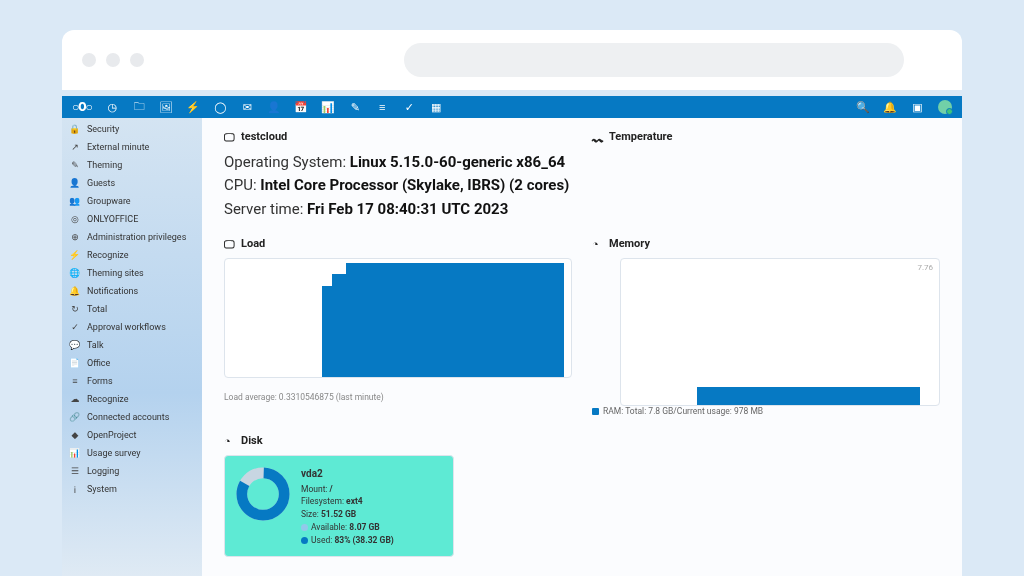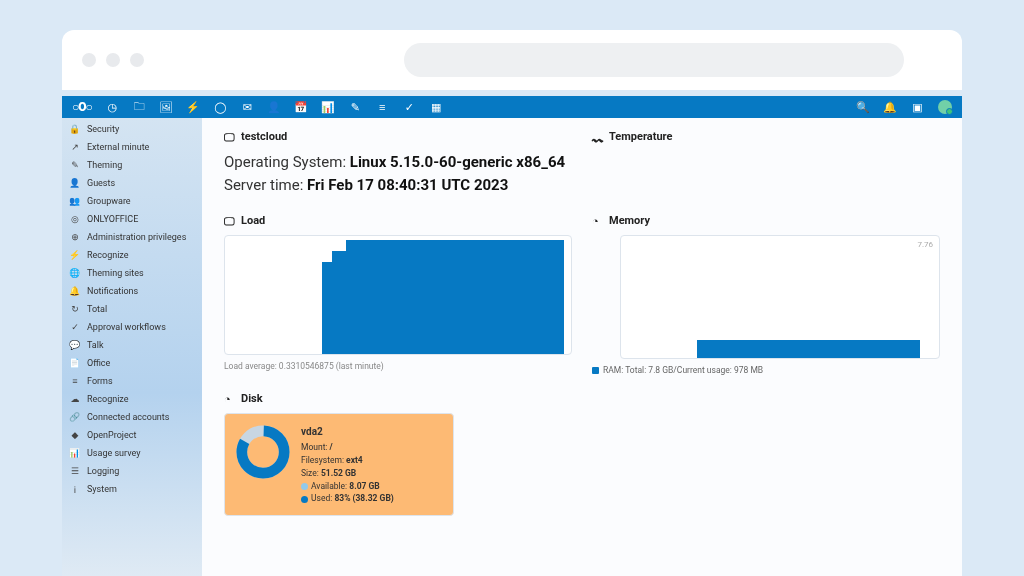--- a/index.html
+++ b/index.html
@@ -30,37 +30,37 @@
 .row { display: flex; gap: 20px; }
 .col { flex: 1; }
 
 .section-title { font-size: 11px; font-weight: 700; color: #222; display: flex; align-items: center; gap: 6px; margin-bottom: 8px; }
 .title-icon { width: 11px; height: 11px; display: inline-block; }
 .info-line { font-size: 15px; color: #333; line-height: 1.55; }
 .info-line b { font-weight: 700; color: #111; }
 
 .panel { border: 1px solid #dde4ec; border-radius: 4px; background: #fff; }
 .load-panel { height: 120px; position: relative; overflow: hidden; }
-.mem-panel { height: 124px; position: relative; overflow: hidden; margin-left: 28px; }
-.load-caption { font-size: 8.5px; color: #888; margin-top: 6px; }
-.legend { font-size: 8.5px; color: #666; margin-top: 6px; line-height: 1.4; }
+.mem-panel { height: 148px; position: relative; overflow: hidden; margin-left: 28px; }
+.load-caption { font-size: 8.5px; color: #888; margin-top: 14px; }
+.legend { font-size: 8.5px; color: #666; line-height: 1.4; }
 .legend .sw { display: inline-block; width: 7px; height: 7px; vertical-align: middle; margin-right: 4px; border-radius: 1px; }
 .sw-blue { background: #0679c3; }
 .sw-grey { background: #8b8b8b; }
 
 .load-chart { position: absolute; left: 28%; right: 2%; bottom: 0; top: 4px; }
 .load-s1 { background: #0679c3; top: 20%; left: 0; right: 0; bottom: 0; }
 .load-s2 { background: #0679c3; top: 10%; left: 4%; right: 0; bottom: 0; }
 .load-s3 { background: #0679c3; top: 0; left: 10%; right: 0; bottom: 0; }
 .load-s1, .load-s2, .load-s3 { position: absolute; }
 
 .mem-scale { position: absolute; top: 4px; right: 6px; font-size: 8px; color: #aaa; }
 .mem-bar { position: absolute; left: 24%; right: 6%; bottom: 0; height: 18px; background: #0679c3; }
 
-.disk-card { border: 1px solid #dde4ec; border-radius: 4px; width: 230px; padding: 10px; display: flex; gap: 10px; align-items: flex-start; background: #fdba74; }
+.disk-card { border: 1px solid #dde4ec; border-radius: 4px; width: 230px; padding: 10px; display: flex; gap: 10px; align-items: flex-start; background: #5eead4; }
 .donut { width: 56px; height: 56px; }
 .disk-info { font-size: 8.5px; color: #333; line-height: 1.5; }
 .disk-info .name { font-weight: 700; font-size: 10px; margin-bottom: 2px; }
 .dot { display: inline-block; width: 7px; height: 7px; border-radius: 50%; margin-right: 3px; vertical-align: middle; }
 .dot-av { background: #92c9ea; }
 .dot-us { background: #0679c3; }
 
 .spacer-row { height: 16px; }
 </style>
 </head>
@@ -190,20 +190,21 @@
       </div>
 
     <div class="content">
       <div class="row">
         <div class="col">
           <div class="section-title">
             <span class="title-icon">🖵</span>
             <span>testcloud</span>
           </div>
           <div class="info-line"><span>Operating System:</span> <b>Linux 5.15.0-60-generic x86_64</b></div>
+          <div class="info-line"><span>CPU:</span> <b>Intel Core Processor (Skylake, IBRS) (2 cores)</b></div>
           <div class="info-line"><span>Server time:</span> <b>Fri Feb 17 08:40:31 UTC 2023</b></div>
         </div>
         <div class="col">
           <div class="section-title">
             <span class="title-icon">〰</span>
             <span>Temperature</span>
           </div>
         </div>
       </div>
 

